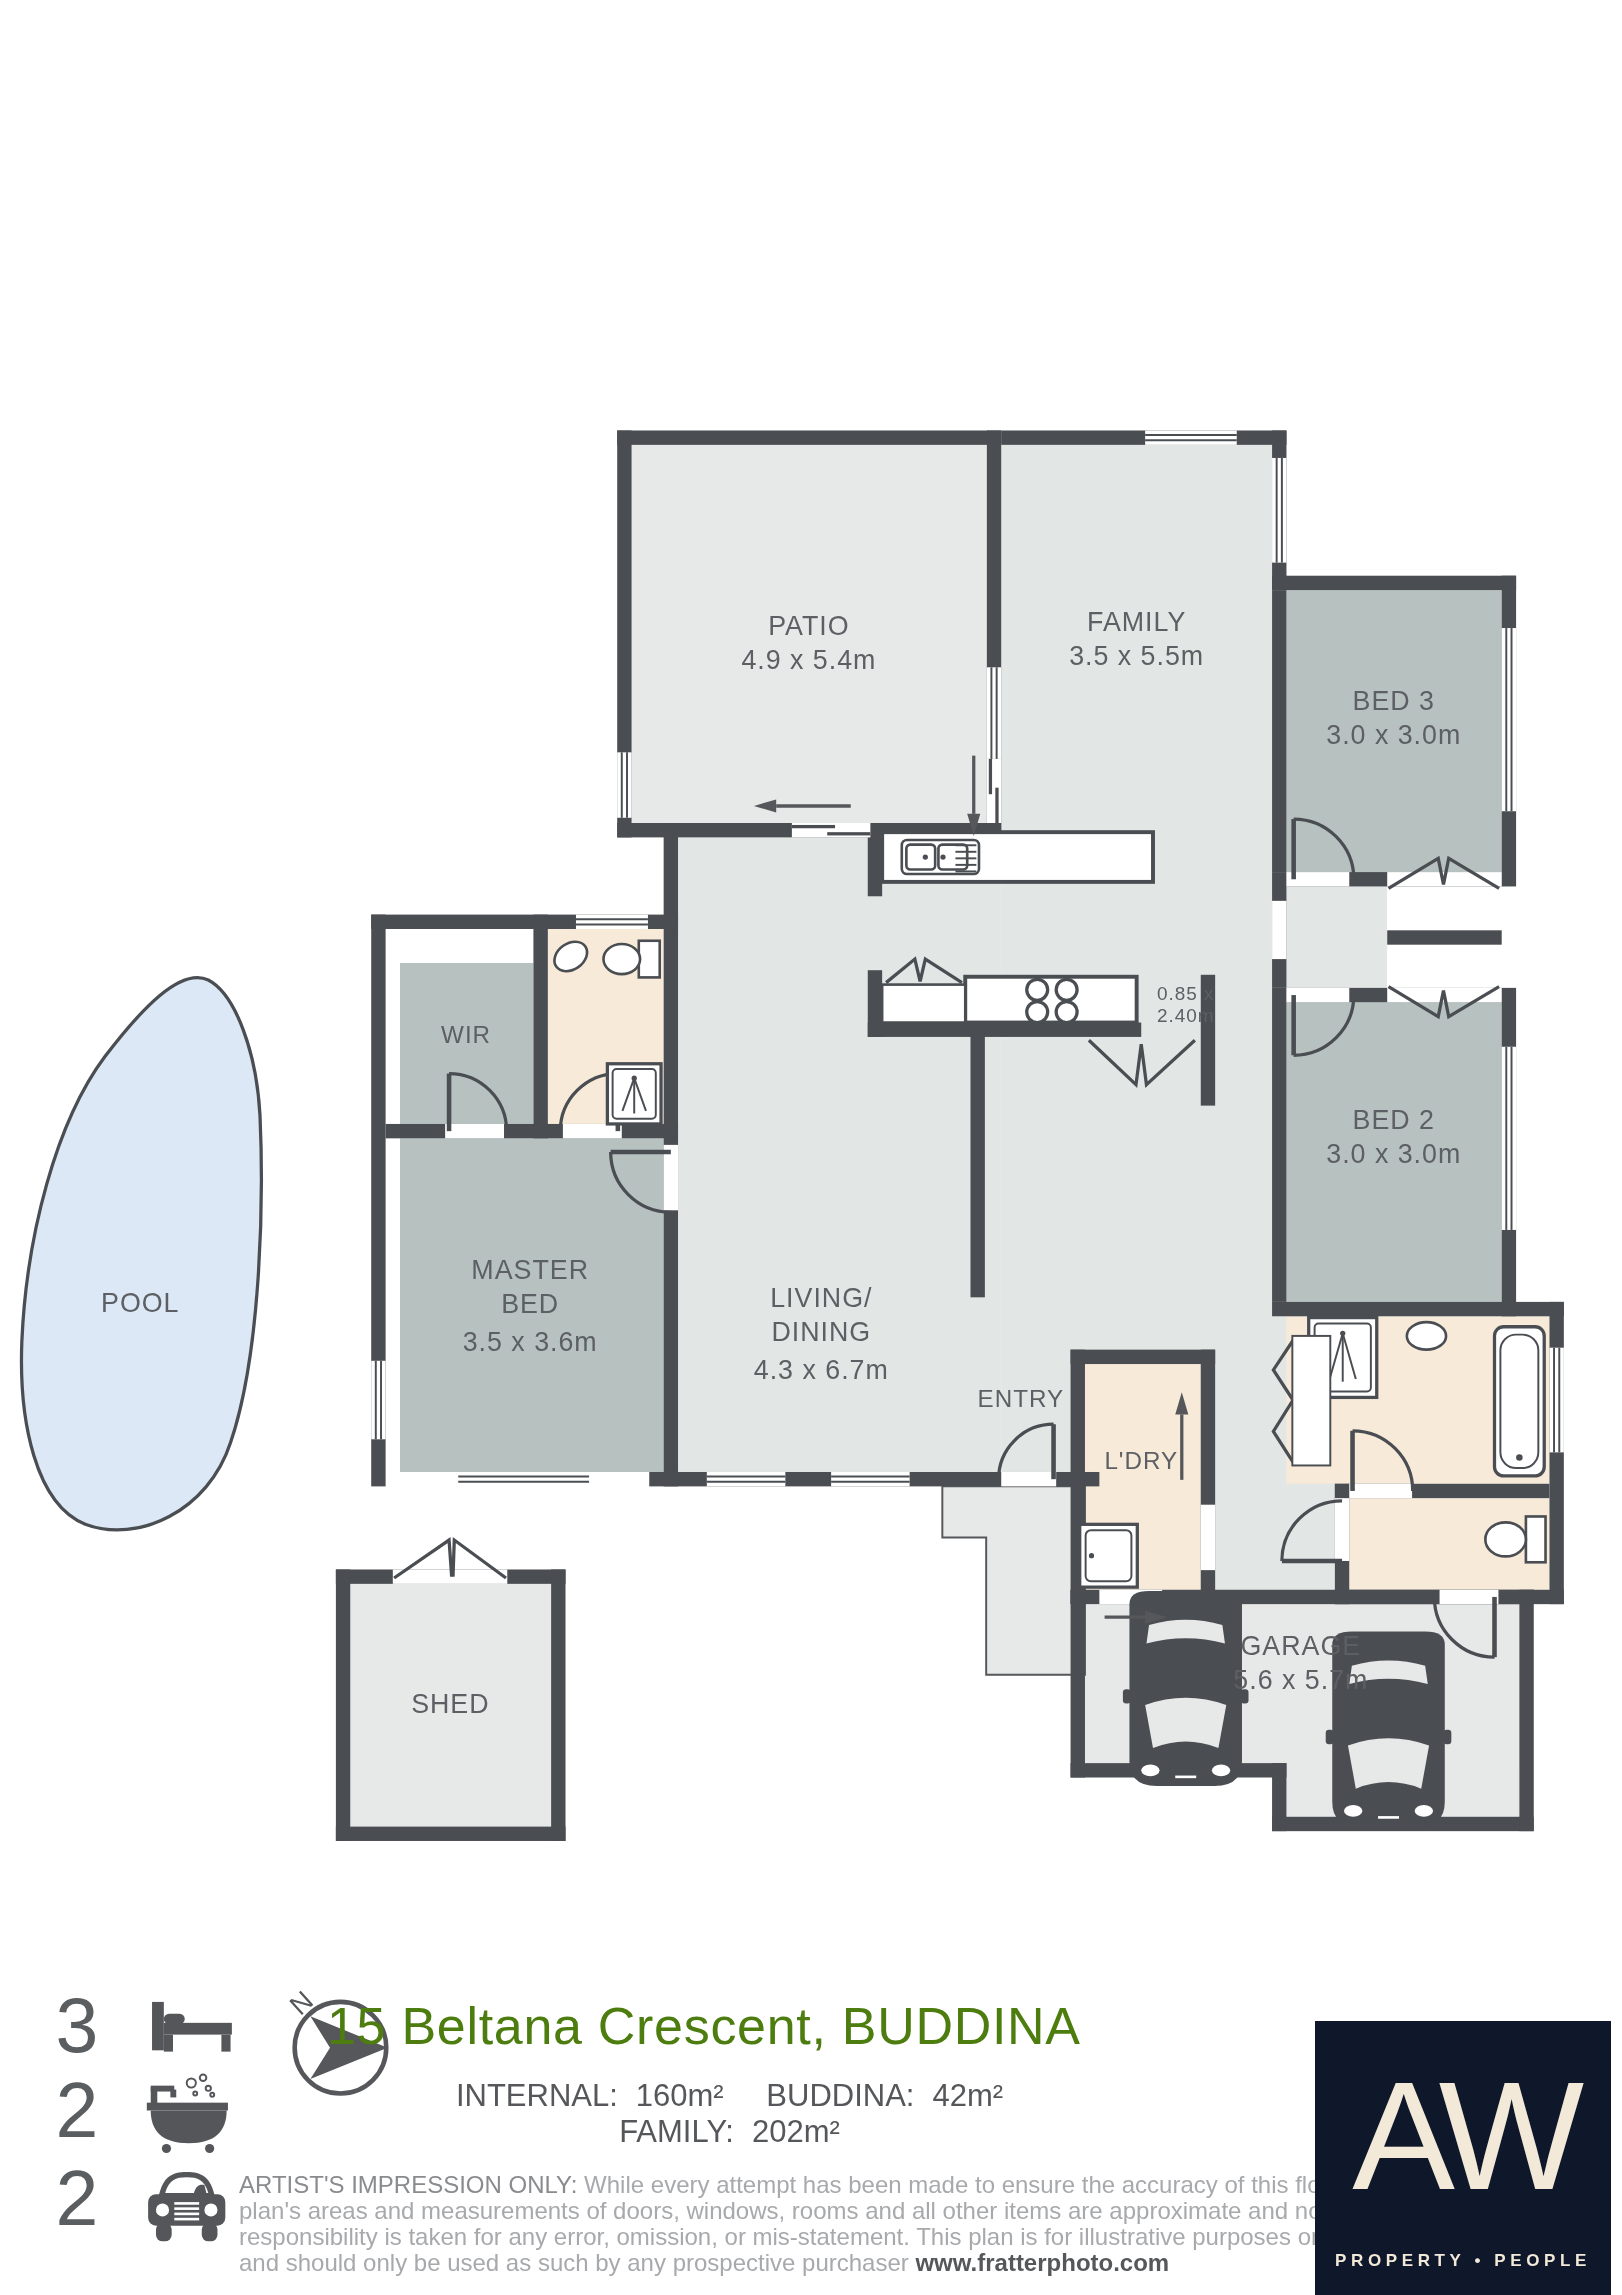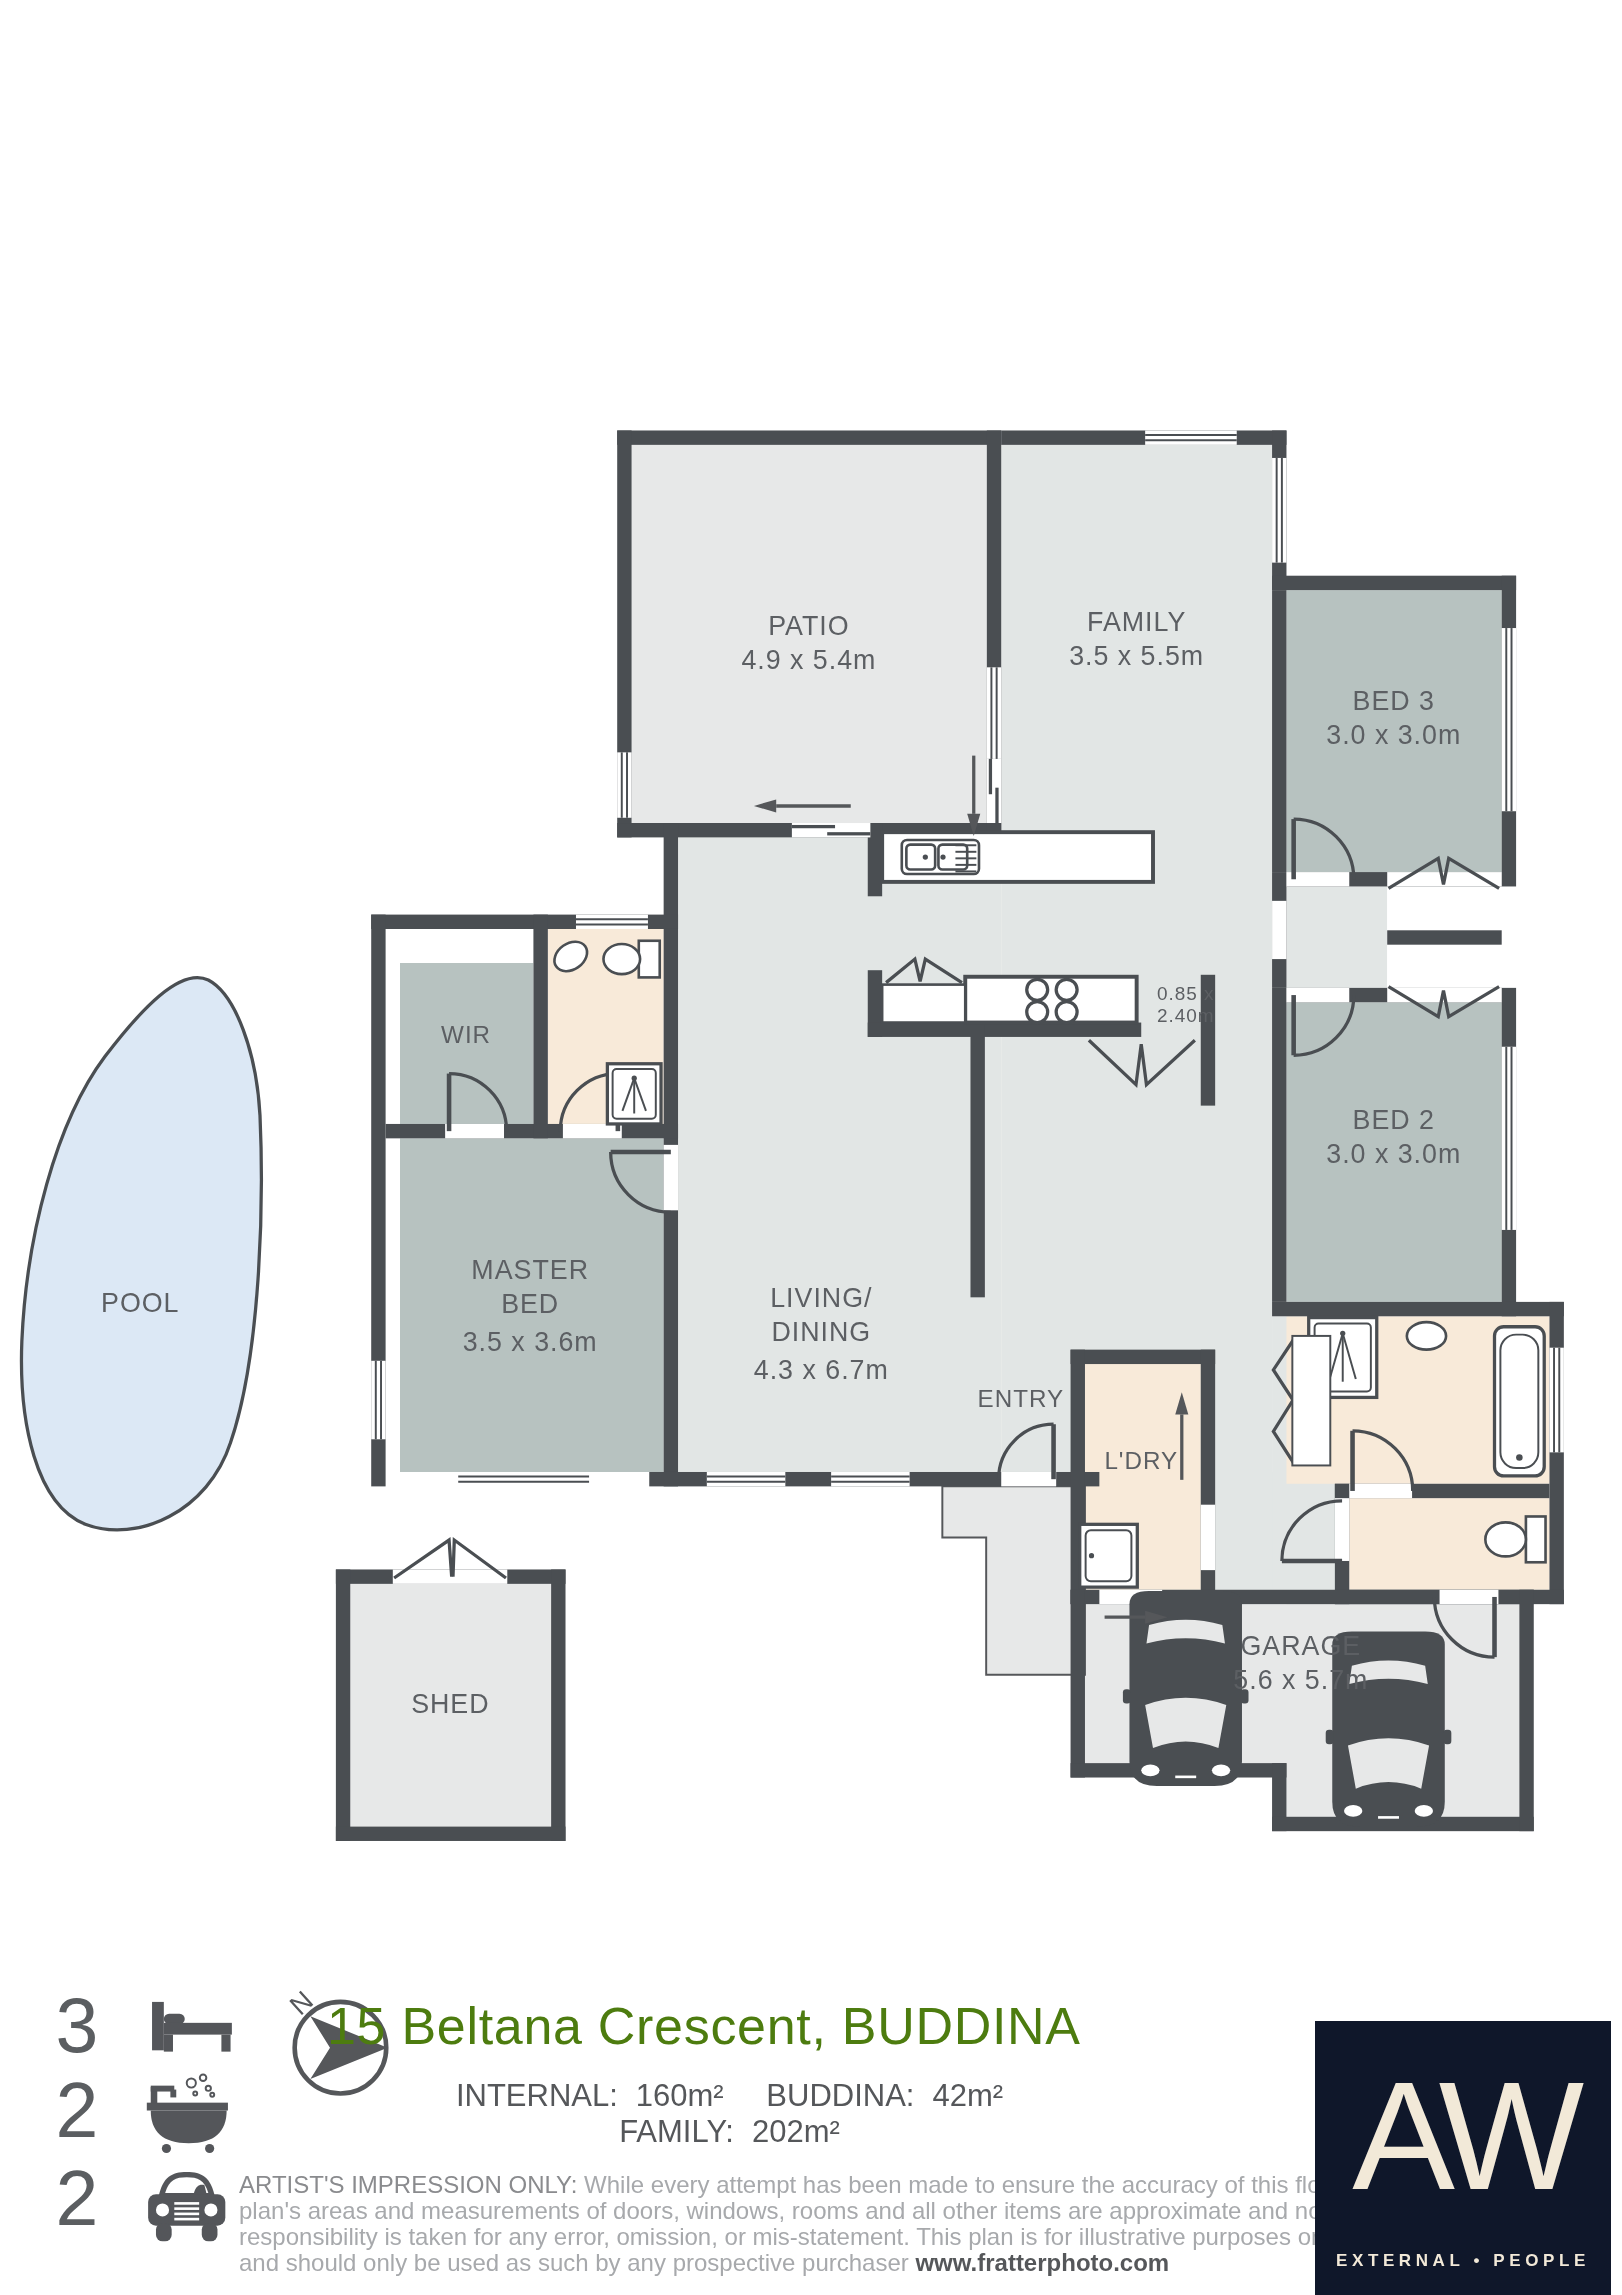--- a/index.html
+++ b/index.html
@@ -394,15 +394,15 @@
 <div class="abs" id="plan-stats">
   <span class="stat"><span>INTERNAL:</span><span class="v">160m²</span></span>
   <span class="stat"><span>BUDDINA:</span><span class="v">42m²</span></span>
   <span class="stat"><span>FAMILY:</span><span class="v">202m²</span></span>
 </div>
 
 <p class="abs" id="disclaimer"><span class="lead">ARTIST'S IMPRESSION ONLY:</span><span> While every attempt has been made to ensure the accuracy of this floor plan's areas and measurements of doors, windows, rooms and all other items are approximate and no responsibility is taken for any error, omission, or mis-statement. This plan is for illustrative purposes only and should only be used as such by any prospective purchaser </span><span class="link">www.fratterphoto.com</span></p>
 
 <div class="abs" id="logo">
   <div id="logo-text">AW</div>
-  <div id="logo-tagline">EXTERNAL • PEOPLE</div>
+  <div id="logo-tagline">PROPERTY • PEOPLE</div>
 </div>
 
 
 </body></html>

